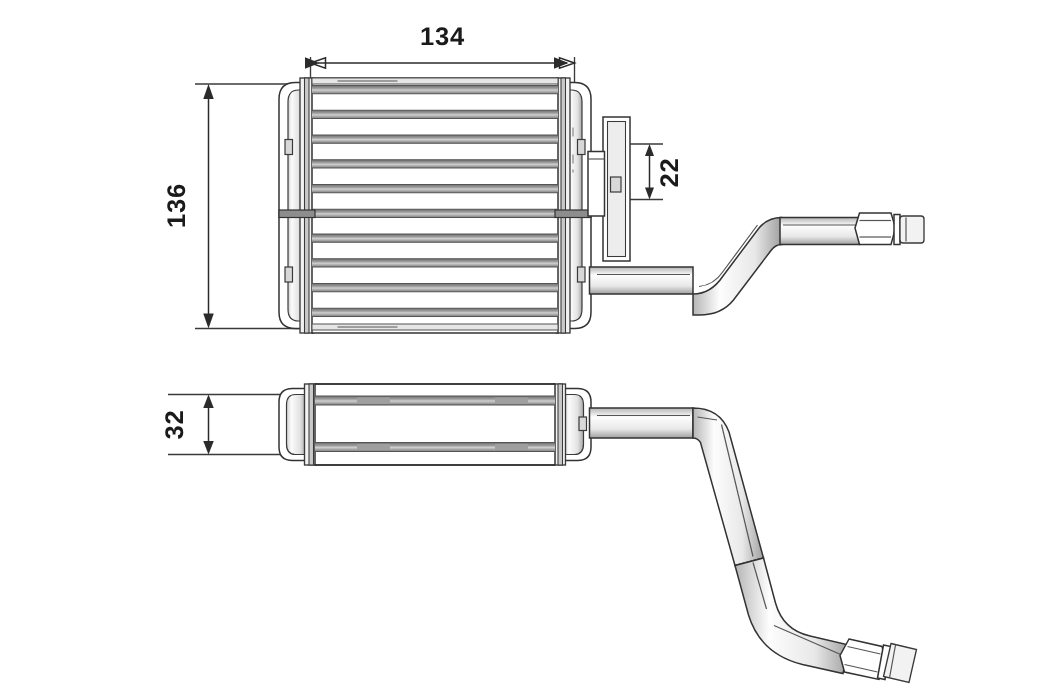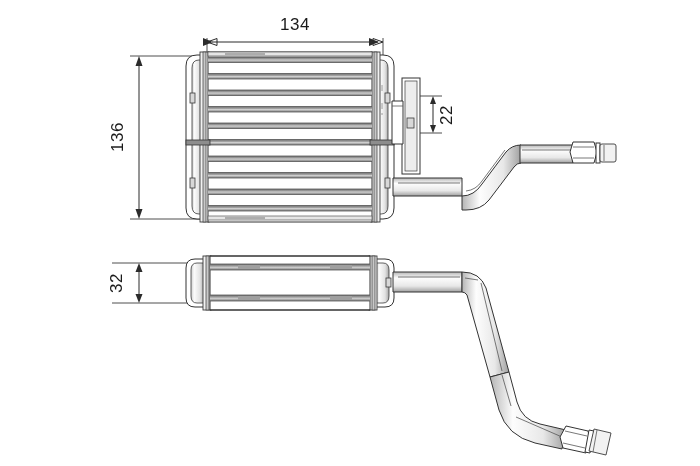--- a/index.html
+++ b/index.html
@@ -11,20 +11,21 @@
     width: 700px;
     height: 466px;
     overflow: hidden;
     font-family: "Liberation Sans", sans-serif;
   }
   #drawing-root {
     position: relative;
     width: 700px;
     height: 370px;
     background: #ffffff;
+    font-weight: bold;
   }
   svg.tech-drawing {
     display: block;
     width: 700px;
     height: 466px;
   }
   .dim-text {
     font-family: "Liberation Sans", sans-serif;
     font-size: 17px;
     fill: #1a1a1a;

